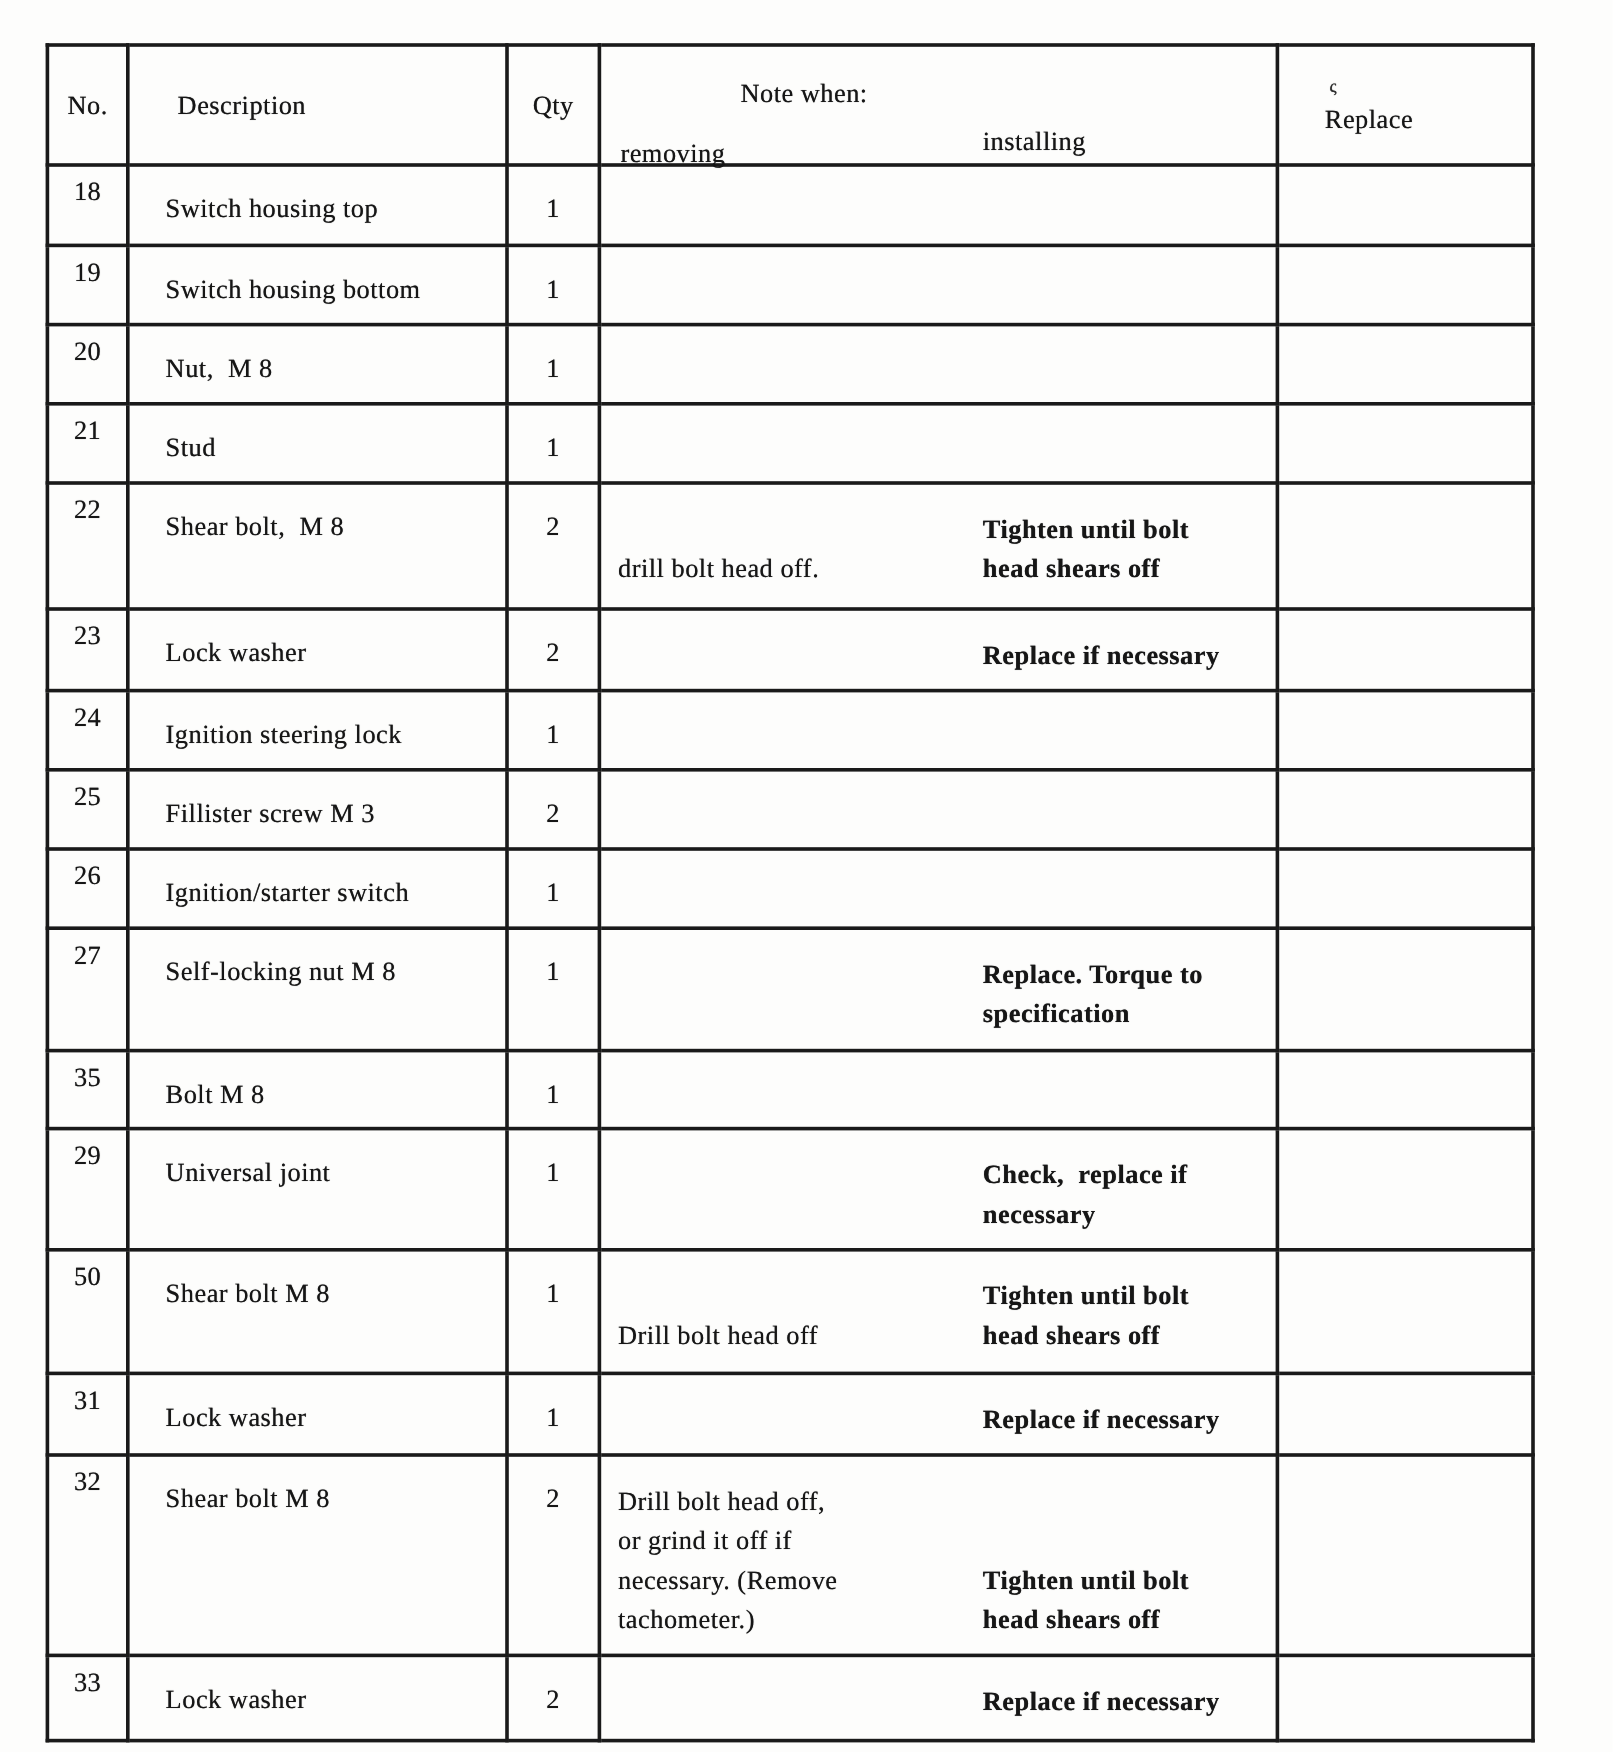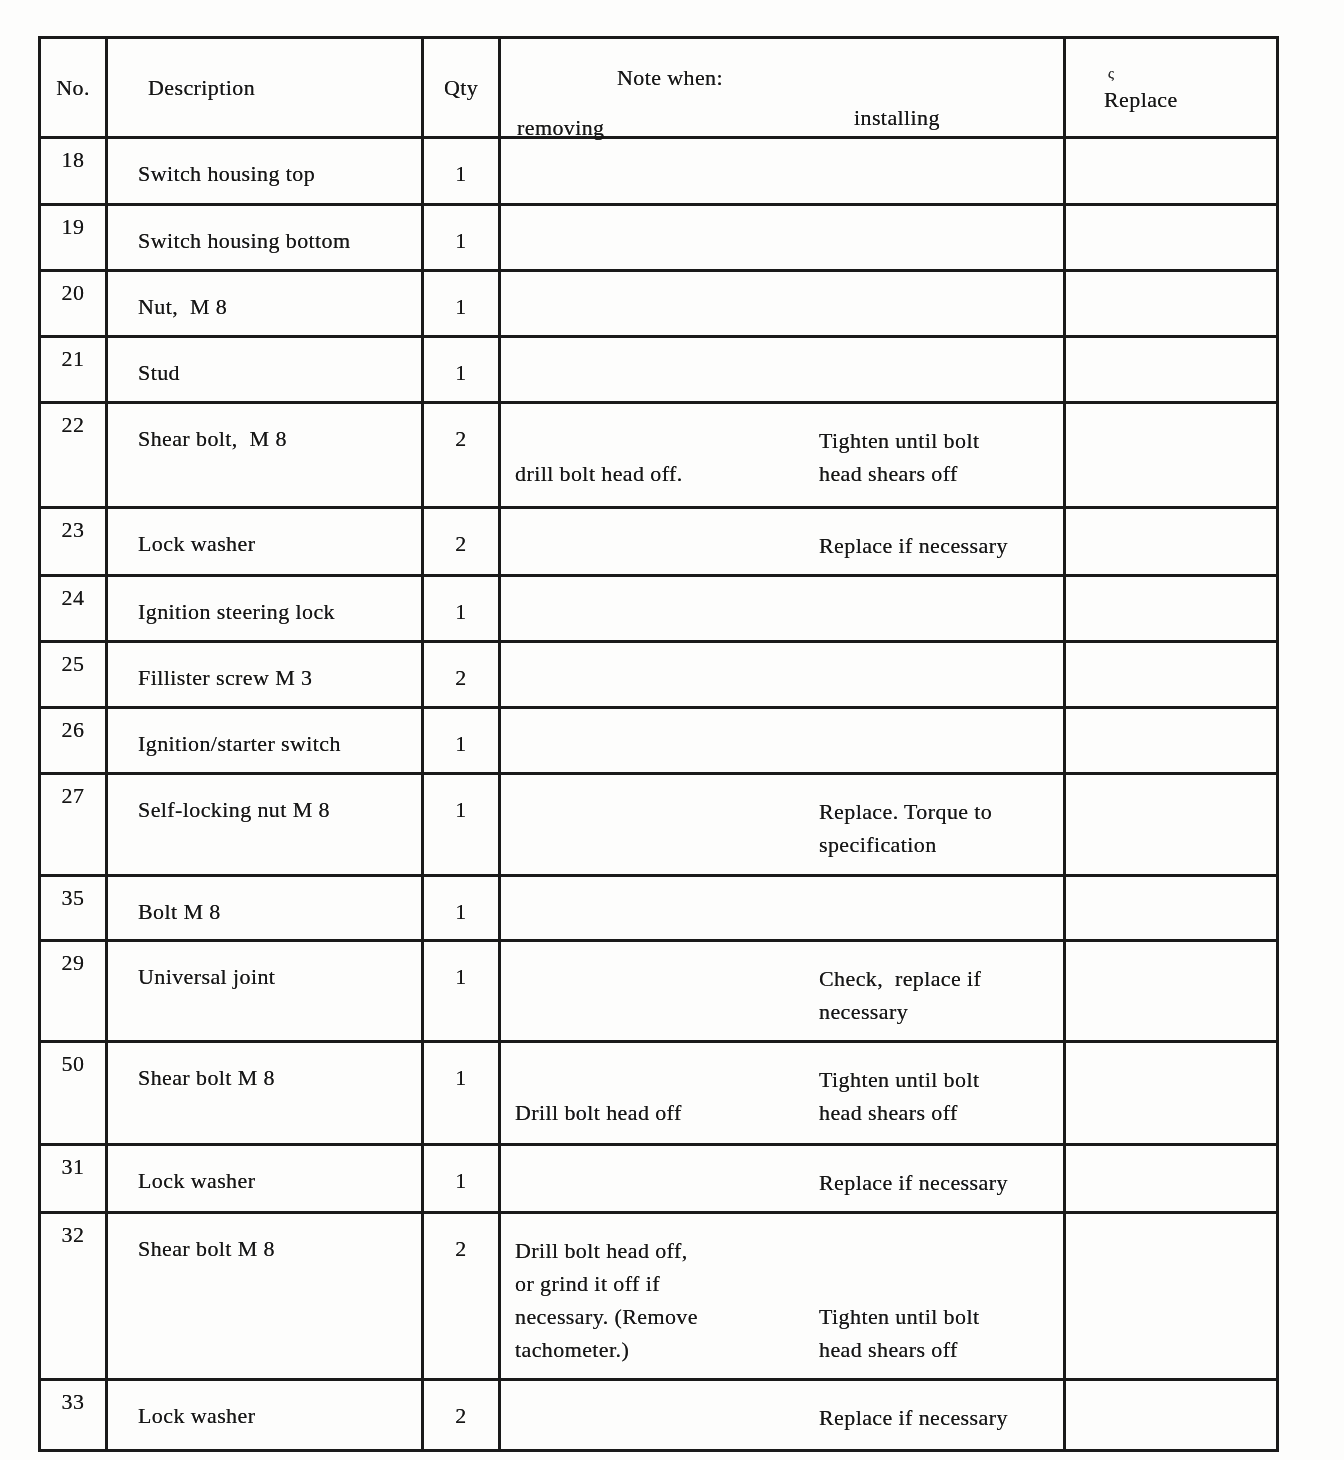--- a/index.html
+++ b/index.html
@@ -28,32 +28,32 @@
     font-size: 22px;
     letter-spacing: 0.4px;
     text-shadow: 0 0 0.6px rgba(10,10,10,0.75);
   }
   
   th.h-no, th.h-qty { text-align: center; vertical-align: middle; }
   th.h-desc { text-align: left; vertical-align: middle; padding-left: 40px; }
   th.h-note { position: relative; }
   th.h-note .note-when   { position: absolute; left: 116px; top: 26px; }
   th.h-note .removing-lb { position: absolute; left: 16px;  top: 76px; }
-  th.h-note .installing-lb { position: absolute; left: 318px; top: 66px; margin-left: 35px; }
+  th.h-note .installing-lb { position: absolute; left: 318px; top: 66px; }
   th.h-remarks { position: relative; text-align: left; }
   th.h-remarks .remarks-lb { position: absolute; left: 38px; top: 48px; }
   th.h-remarks .smudge { position: absolute; left: 42px; top: 26px; font-size: 15px; opacity: .9; }
   
   td.c-no  { text-align: center; vertical-align: top; padding-top: 8px; }
   td.c-desc{ vertical-align: top; padding: 22px 8px 8px 30px; white-space: pre-wrap; }
   td.c-qty { text-align: center; vertical-align: top; padding-top: 22px; }
   td.c-note{ vertical-align: top; }
   td.c-note .note-wrap { display: flex; align-items: flex-end; padding: 20px 6px 12px 14px; }
   td.c-note .removing   { width: 304px; flex: none; white-space: pre-wrap; line-height: 33px; }
-  td.c-note .installing { width: 242px; flex: none; white-space: pre-wrap; line-height: 33px; }
+  td.c-note .installing { width: 242px; flex: none; white-space: pre-wrap; line-height: 33px; font-weight: bold; }
   td.c-remarks { vertical-align: top; }
 </style>
 </head>
 <body>
 
 <div class="page">
   <table class="parts">
     <colgroup>
       <col style="width:67px">
       <col style="width:316px">

